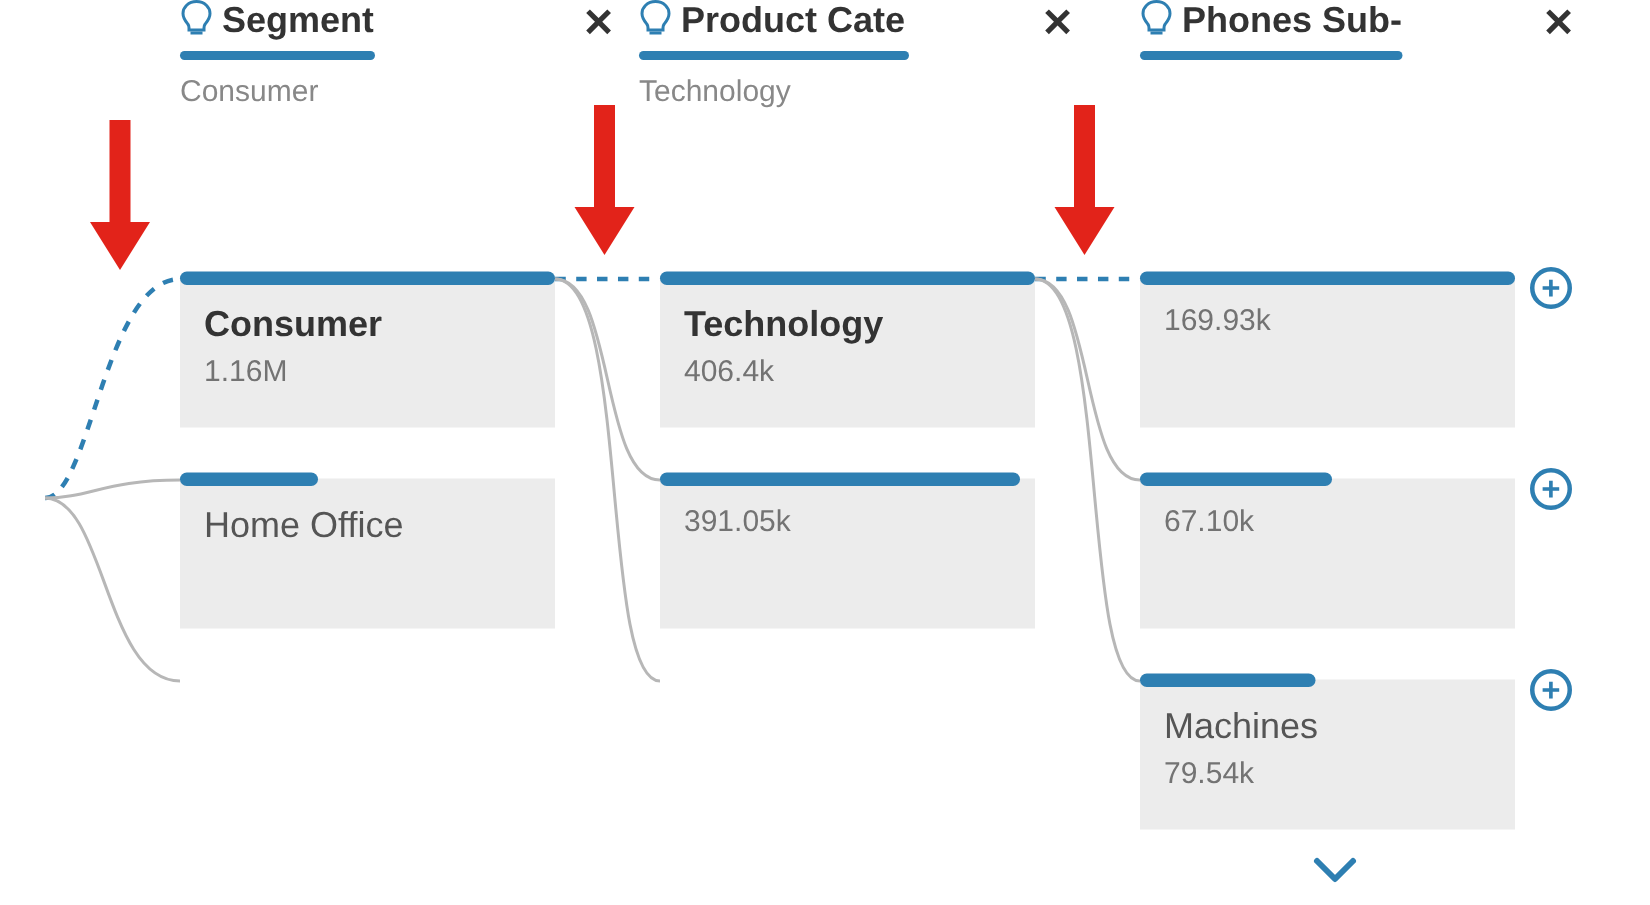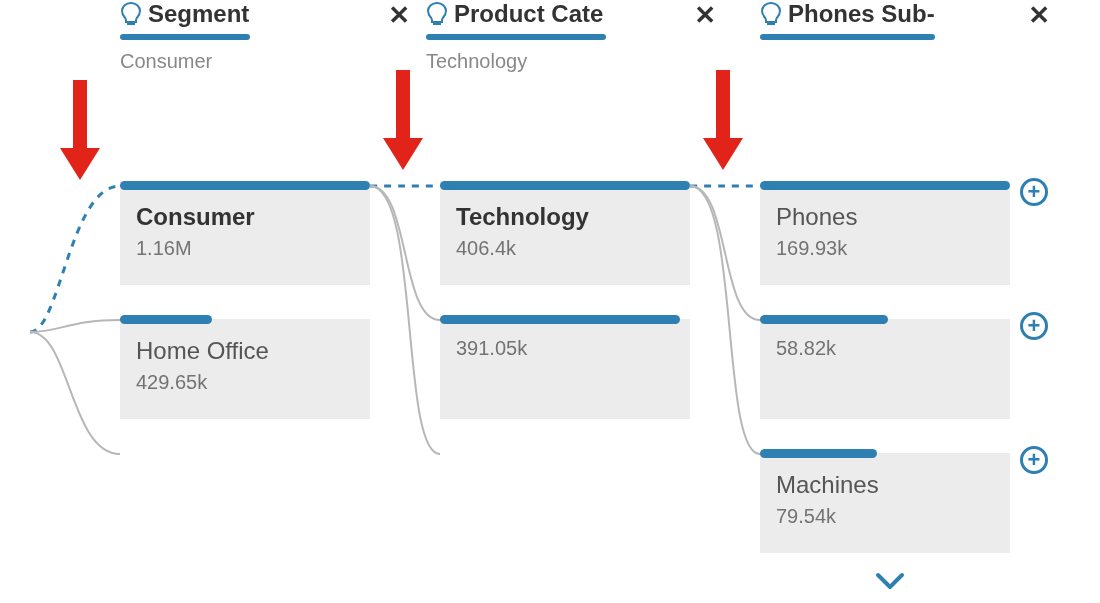--- a/index.html
+++ b/index.html
@@ -19,21 +19,21 @@
     .column {
       position: absolute;
       width: 290px;
     }
     .col-1 { left: 120px; top: 0; }
     .col-2 { left: 426px; top: 0; }
     .col-3 { left: 760px; top: 0; }
 
     .header {
       display: flex;
-      align-items: flex-end;
+      align-items: flex-start;
       gap: 6px;
       position: relative;
       padding-right: 30px;
     }
     .header .bulb {
       display: inline-flex;
       align-items: center;
       justify-content: center;
     }
     .header .title {
@@ -229,45 +229,43 @@
 
   <div class="cards cards-1">
     <div class="card">
       <div class="bar" style="width:250px"></div>
       <div class="name bold">Consumer</div>
       <div class="value">1.16M</div>
     </div>
     <div class="card">
       <div class="bar" style="width:92px"></div>
       <div class="name">Home Office</div>
-      <div class="value">429.65k</div>
     </div>
   </div>
 
   <div class="cards cards-2">
     <div class="card">
       <div class="bar" style="width:250px"></div>
       <div class="name bold">Technology</div>
       <div class="value">406.4k</div>
     </div>
     <div class="card">
       <div class="bar" style="width:240px"></div>
       <div class="value">391.05k</div>
     </div>
   </div>
 
   <div class="cards cards-3">
     <div class="card">
       <div class="bar" style="width:250px"></div>
-      <div class="name">Phones</div>
       <div class="value">169.93k</div>
     </div>
     <div class="card">
       <div class="bar" style="width:128px"></div>
-      <div class="value">58.82k</div>
+      <div class="value">67.10k</div>
     </div>
     <div class="card">
       <div class="bar" style="width:117px"></div>
       <div class="name">Machines</div>
       <div class="value">79.54k</div>
     </div>
   </div>
 
   <div class="plus plus-1"></div>
   <div class="plus plus-2"></div>

